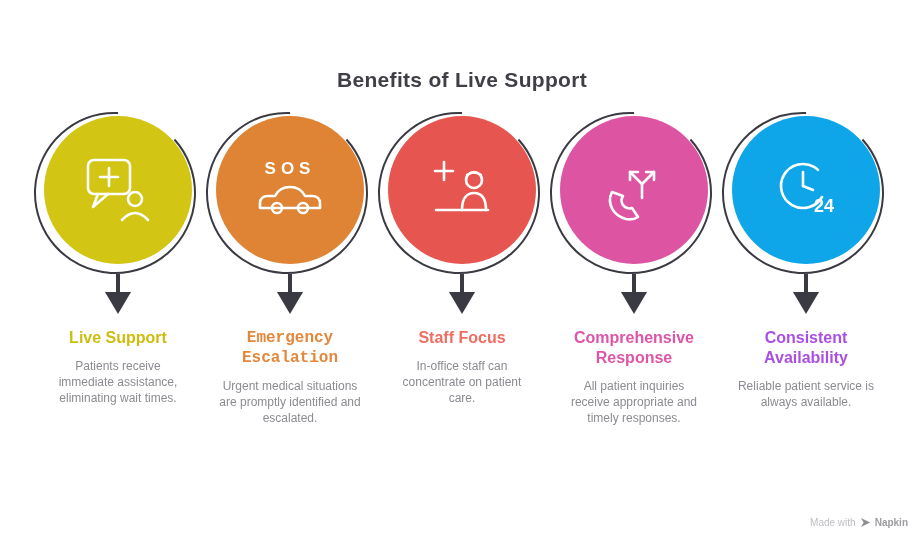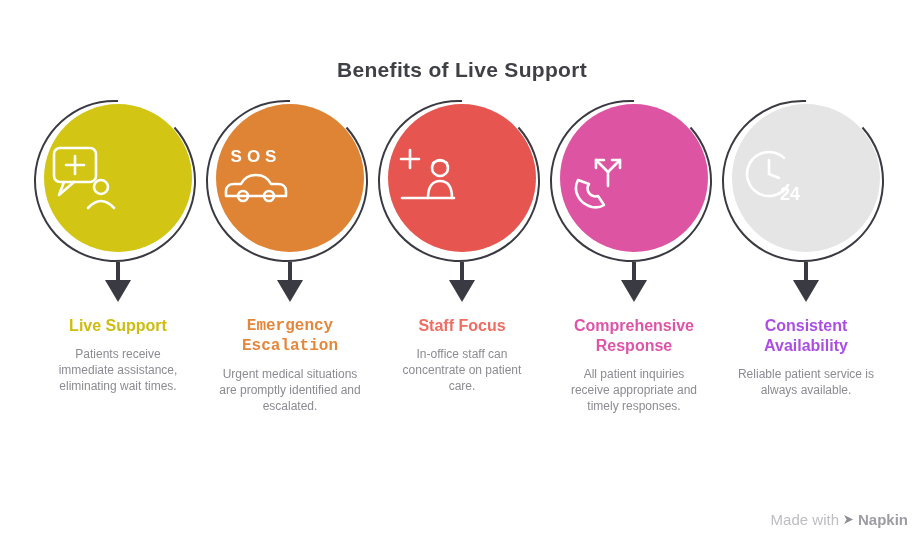--- a/index.html
+++ b/index.html
@@ -9,21 +9,21 @@
     font-family:"Liberation Sans", sans-serif;
     position:relative;
     overflow:hidden;
   }
   .page-title{
     text-align:center;
     font-size:21px;
     font-weight:bold;
     color:#3f3f46;
     letter-spacing:.3px;
-    margin:6px;
+    margin:16px;
     padding-top:52px;
   }
   .benefits-row{
     display:flex;
     width:860px;
     margin:14px auto 0 auto;
   }
   .column{
     flex:1 1 0;
     text-align:center;
@@ -39,21 +39,21 @@
     position:absolute;
     left:0;top:0;
   }
   .circle{
     position:absolute;
     left:12px;top:8px;
     width:148px;height:148px;
     border-radius:50%;
     display:flex;
     align-items:center;
-    justify-content:flex-start;
+    justify-content:center;
   }
   .icon{display:block;}
   .icon *{vector-effect:non-scaling-stroke;}
   .heading{
     margin:6px auto 0 auto;
     max-width:150px;
     font-size:16px;
     font-weight:bold;
     line-height:1.25;
     text-align:center;
@@ -62,21 +62,21 @@
     margin:10px auto 0 auto;
     max-width:142px;
     font-size:12px;
     line-height:1.35;
     color:#8b8b92;
   }
   .watermark{
     position:absolute;
     right:16px;
     bottom:12px;
-    font-size:15px;
+    font-size:10px;
     color:#bdbdc2;
     display:flex;
     align-items:center;
     gap:4px;
   }
   .watermark .brand{color:#9d9da3;font-weight:bold;}
   .deco-line{stroke:#3a3a42;fill:none;}
   .arrow-shaft{stroke:#3a3a42;stroke-width:4;}
   .arrow-head{fill:#3a3a42;}
   .wicon{stroke:#ffffff;fill:none;stroke-width:2.6;stroke-linecap:round;stroke-linejoin:round;}
@@ -174,21 +174,21 @@
     <p class="desc">All patient inquiries receive appropriate and timely responses.</p>
   </div>
 
   <div class="column">
     <div class="graphic">
       <svg class="deco" width="172" height="214" viewBox="0 0 172 214">
         <circle class="deco-line" cx="83" cy="85" r="80" stroke-width="2" stroke-dasharray="438 65" transform="rotate(-42 83 85)"></circle>
         <line class="arrow-shaft" x1="86" y1="166" x2="86" y2="186"></line>
         <polygon class="arrow-head" points="73,184 99,184 86,206"></polygon>
       </svg>
-      <div class="circle" style="background-color: #e5e5e5;">
+      <div class="circle" style="background-color: #0ea5e9;">
         <svg class="icon" width="80" height="80" viewBox="0 0 80 80">
           <circle class="wicon" cx="37" cy="36" r="22" stroke-dasharray="108 30" transform="rotate(30 37 36)"></circle>
           <line class="wicon" x1="37" y1="36" x2="37" y2="22"></line>
           <line class="wicon" x1="37" y1="36" x2="47" y2="40"></line>
           <text class="wtext" x="58" y="62" font-size="18" text-anchor="middle">24</text>
         </svg>
       </div>
     </div>
     <h3 class="heading" style="color: rgb(171, 79, 227);">Consistent Availability</h3>
     <p class="desc">Reliable patient service is always available.</p>

